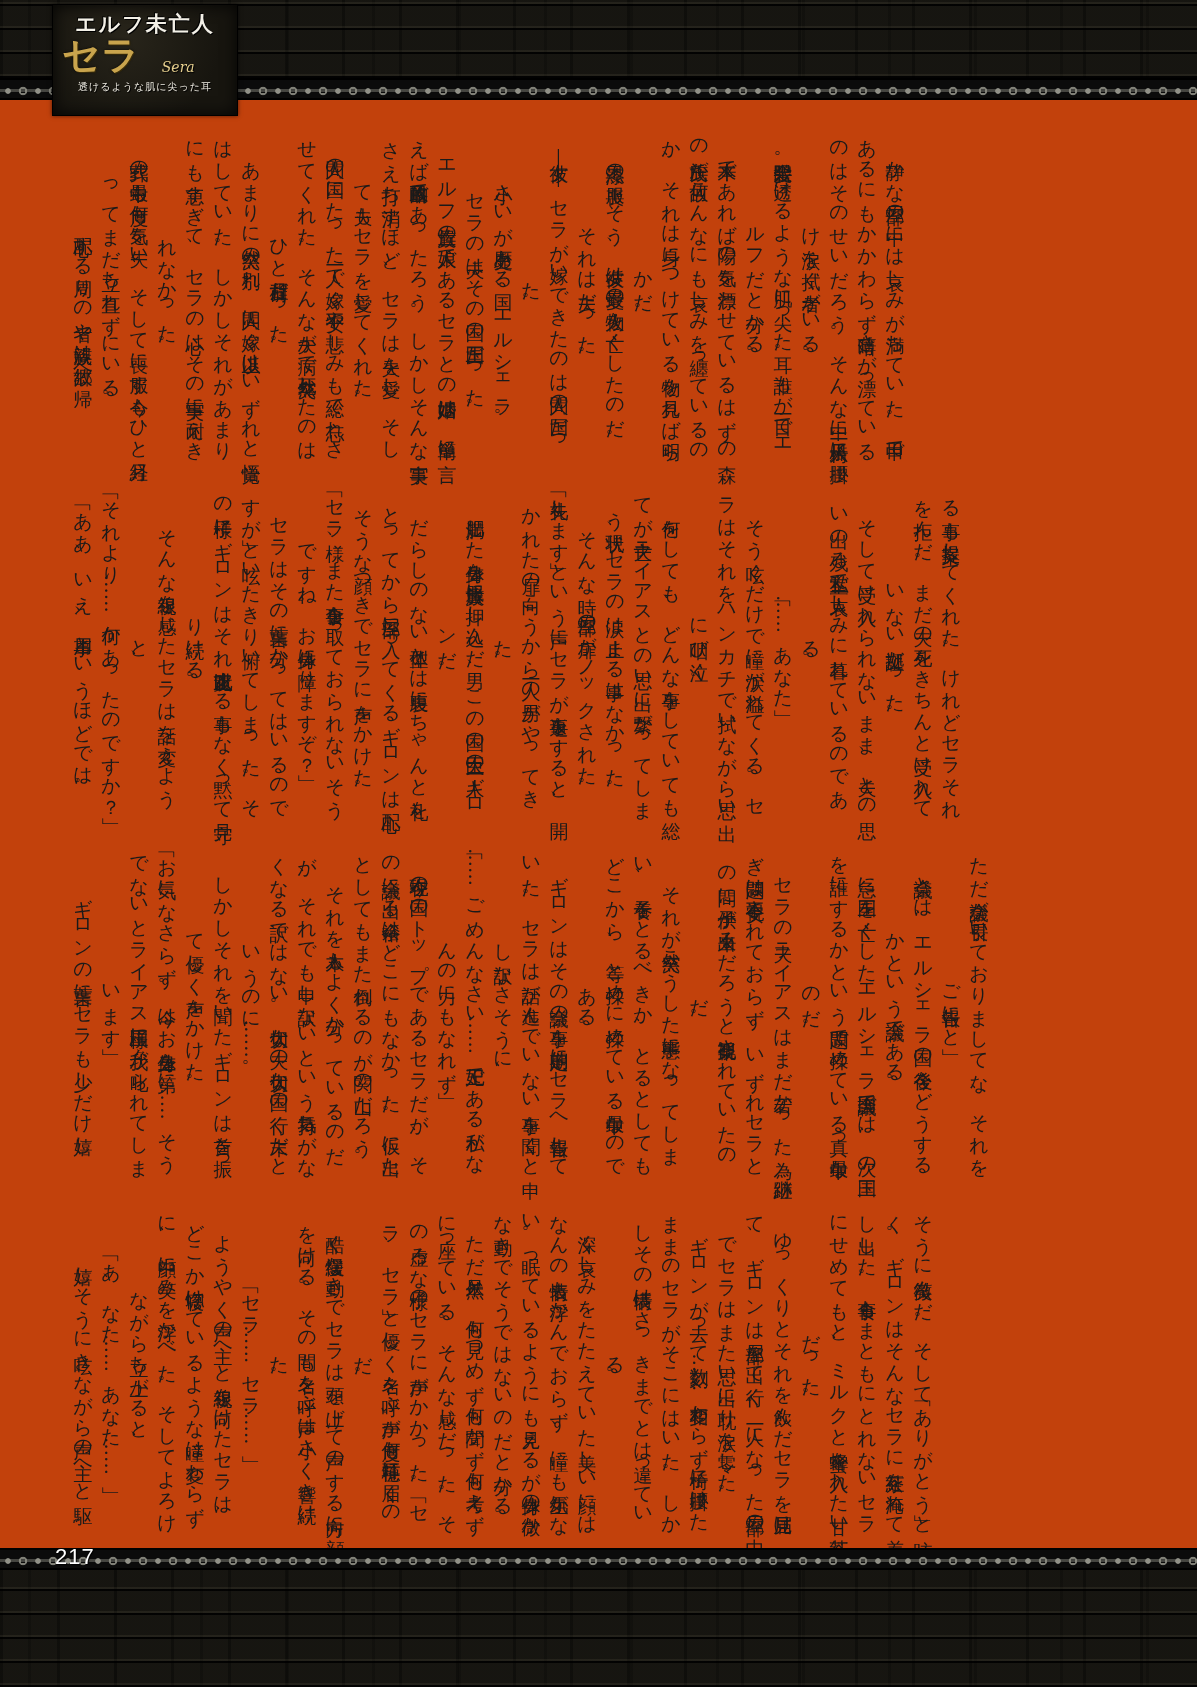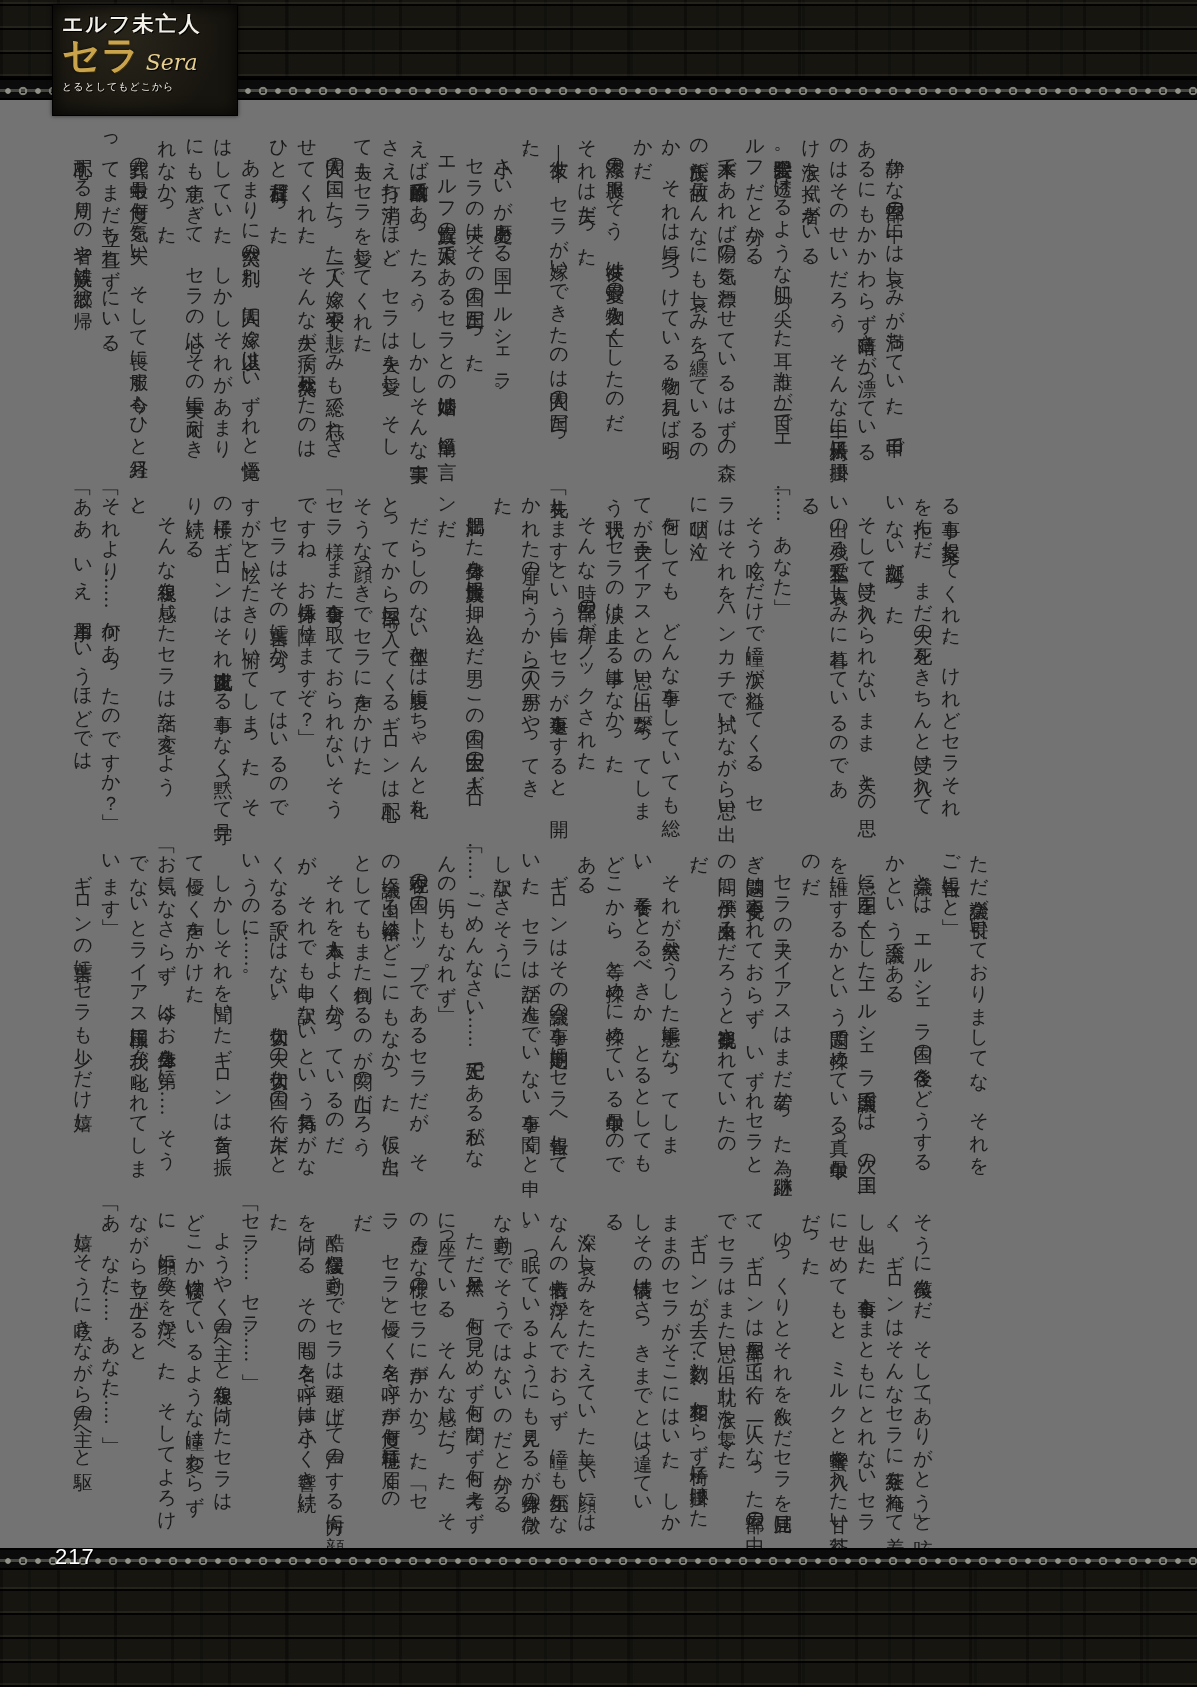--- a/index.html
+++ b/index.html
@@ -1,19 +1,20 @@
 <!DOCTYPE html>
 <html><head>
 <meta charset="utf-8">
 <style>
   html,body{margin:0;padding:0;background:#e9e9e9;}
   .page{
     position:relative;width:1197px;height:1687px;margin:0 auto;
-    background:#737373;overflow:hidden;
+    background:#c2410c;overflow:hidden;
     font-family:"DejaVu Serif","Liberation Serif",serif;
+    text-align:center;
   }
   
   .brick{
     background-color:#100f0c;
     background-image:
       repeating-linear-gradient(0deg, rgba(0,0,0,.85) 0 2px, rgba(110,104,82,.22) 2px 4px, rgba(52,49,38,.18) 4px 24px),
       repeating-linear-gradient(90deg, rgba(0,0,0,.55) 0 3px, transparent 3px 57px),
       repeating-linear-gradient(90deg, transparent 0 28px, rgba(0,0,0,.35) 28px 31px, transparent 31px 86px);
   }
   .brick-top{position:absolute;top:0;left:0;right:0;height:78px;}
@@ -37,21 +38,21 @@
     background:#17150f;
     background-image:radial-gradient(circle at 40% 30%, rgba(90,82,60,.25), transparent 70%);
     border:1px solid #000;box-shadow:inset 0 0 16px rgba(0,0,0,.85), 0 0 4px rgba(0,0,0,.6);
     box-sizing:border-box;padding:7px 9px 5px 9px;
   }
   .logo-series{font-size:21px;font-weight:bold;letter-spacing:2px;color:#f3f0e7;
     text-shadow:1px 1px 0 #000, -1px -1px 0 #000;line-height:1.1;}
   .logo-title-row{display:flex;align-items:flex-end;margin-top:1px;}
   .logo-heroine{font-size:38px;font-weight:bold;color:#c9a44d;line-height:1;
     text-shadow:1px 1px 0 #3a2d0a, 0 0 3px rgba(0,0,0,.8);}
-  .logo-script{font-style:italic;font-size:22px;color:#e6cf8e;margin-left:6px;line-height:1;
+  .logo-script{font-style:italic;font-size:14px;color:#e6cf8e;margin-left:22px;line-height:1;
     font-family:"DejaVu Serif","Liberation Serif",serif;text-shadow:1px 1px 1px #000;}
   .logo-sub{font-size:10px;color:#f0ede4;letter-spacing:1px;margin-top:6px;white-space:nowrap;
     text-shadow:1px 1px 0 #000;}
   
   .text-area{position:absolute;top:100px;left:0;right:0;padding-top:26px;}
   .band{
     writing-mode:vertical-rl;-webkit-writing-mode:vertical-rl;
     text-orientation:mixed;
     white-space:pre-line;
     height:326px;
@@ -74,21 +75,21 @@
 
   <div class="brick brick-top"></div>
   <div class="ornament ornament-top"></div>
 
   <div class="logo">
     <div class="logo-series">エルフ未亡人</div>
     <div class="logo-title-row">
       <span class="logo-heroine">セラ</span>
       <span class="logo-script">Sera</span>
     </div>
-    <div class="logo-sub">とるとしてもどこから</div>
+    <div class="logo-sub">透けるような肌に尖った耳</div>
   </div>
 
   <div class="text-area">
     <div class="band">　静かな部屋の中には哀しみが満ちていた。日中であるにもかかわらず薄暗さが漂っているのはそのせいだろう。そんな中に只一人椅子に腰掛け涙を拭く者がいる。
 　金髪碧眼。透けるような肌に尖った耳。誰もが一目でエルフだと分かる。
 　本来であれば陽の気を漂わせているはずの森の氏族が何故こんなにも哀しみを纏っているのか、それは身につけている物を見れば明らかだ。
 　漆黒の喪服。そう、彼女は最愛の人物を亡くしたのだ。それは夫だった。
 　彼女――セラが嫁いできたのは人間の国だった。
 　小さいが歴史ある国、エルシェラ。
 　セラの夫はその国の国王だった。

